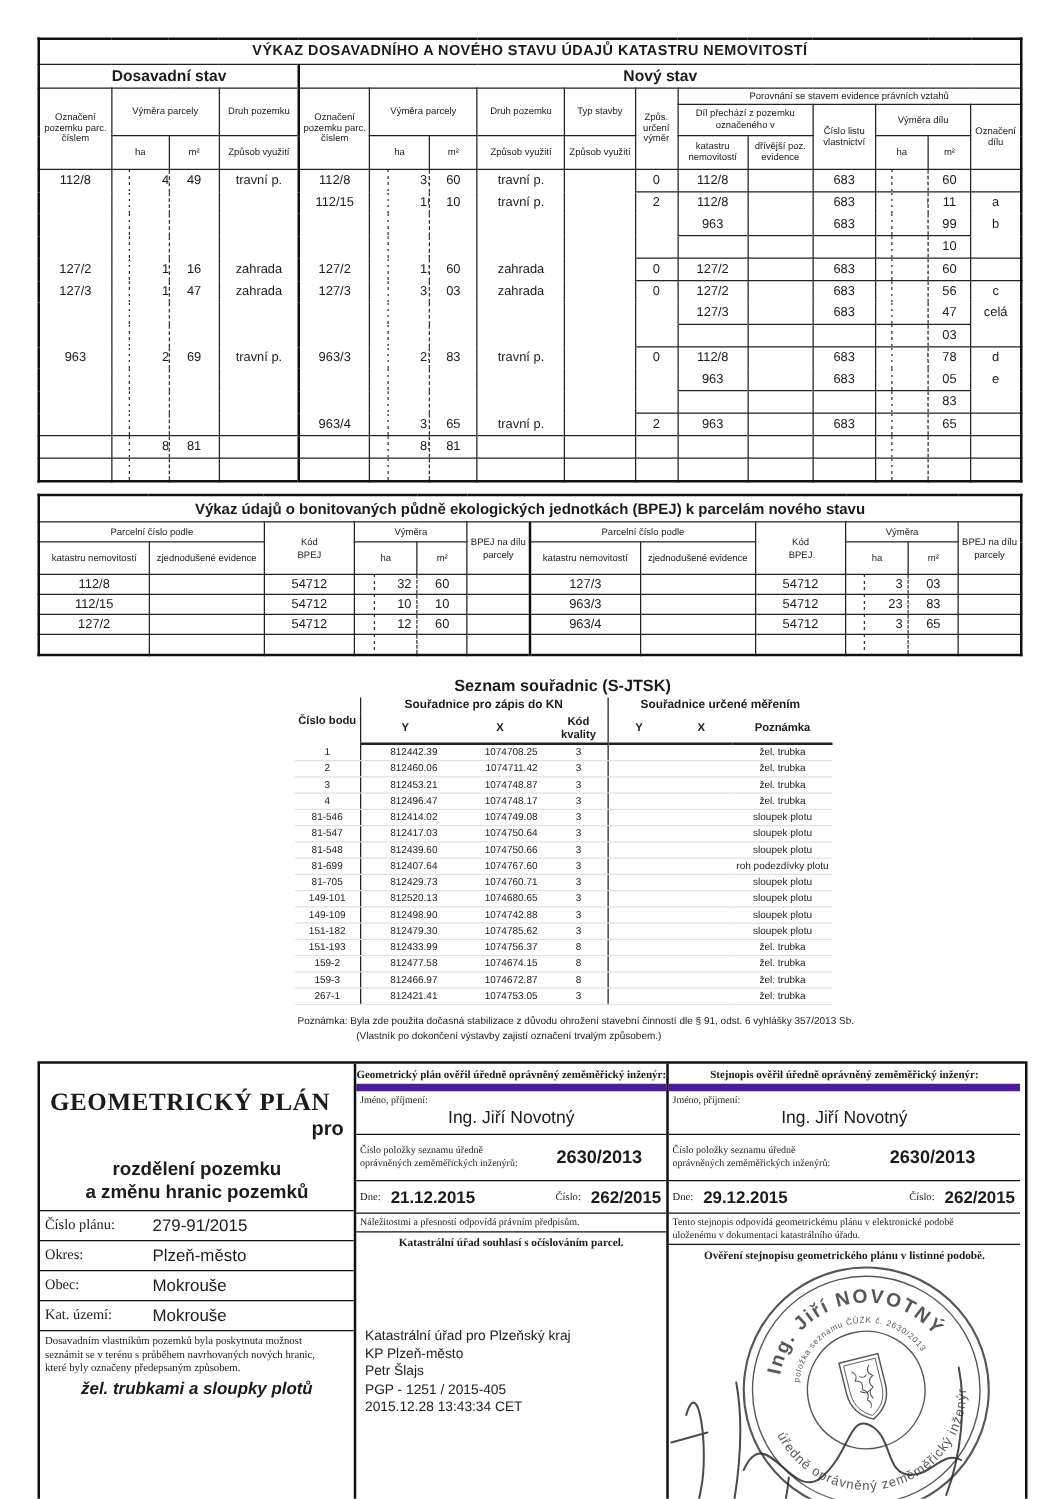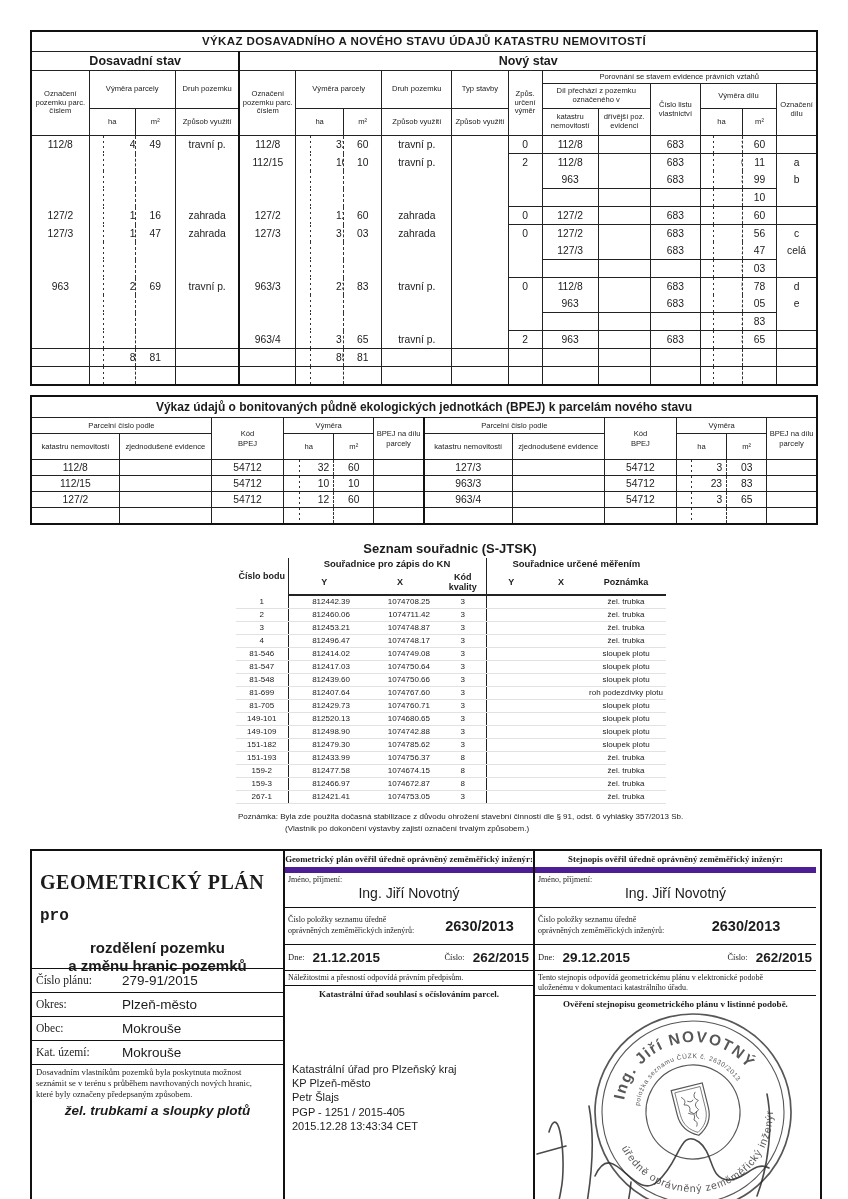--- a/index.html
+++ b/index.html
@@ -76,21 +76,21 @@
   
   .gpbox{margin-top:14px;width:788px;height:352px;border:2px solid #111;
          display:flex;box-sizing:content-box;}
   .gpcol{display:flex;flex-direction:column;box-sizing:border-box;}
   .gpc1{width:253px;border-right:2px solid #111;}
   .gpc2{width:250px;border-right:2px solid #111;}
   .gpc3{width:281px;position:relative;}
 
   .gp-title-cell{height:118px;border-bottom:1px solid #111;padding:20px 8px;box-sizing:border-box;}
   .gp-h1{font-family:"Liberation Serif",serif;font-weight:bold;font-size:20px;letter-spacing:.5px;}
-  .gp-pro{font-family:Liberation Mono, monospace;font-weight:bold;font-size:16px;margin-top:13px;}
+  .gp-pro{font-family:Liberation Sans, sans-serif;font-weight:bold;font-size:16px;margin-top:1px;text-align:right;}
   .gp-purpose{margin-top:14px;text-align:center;font-weight:bold;font-size:15px;line-height:1.25;}
   .gp-row{display:flex;border-bottom:1px solid #111;align-items:center;box-sizing:border-box;}
   .gp-row .lab{font-family:"Liberation Serif",serif;font-size:11.5px;width:86px;
                padding-left:4px;flex:none;}
   .gp-row .val{font-size:13.5px;}
   .gp-vyhot{height:62px;align-items:flex-start;}
   .gp-vyhot .val{line-height:1.45;padding-top:2px;}
   .gp-r{height:24px;}
   .gp-note{flex:1;padding:2px 4px;font-family:"Liberation Serif",serif;
            font-size:8.6px;line-height:1.3;}
@@ -173,21 +173,21 @@
       </tr>
       <tr>
         <th>ha</th>
         <th>m²</th>
         <th class="bR2">Způsob využití</th>
         <th>ha</th>
         <th>m²</th>
         <th>Způsob využití</th>
         <th>Způsob využití</th>
         <th>katastru nemovitostí</th>
-        <th>dřívější poz. evidenci</th>
+        <th>dřívější poz. evidence</th>
         <th>ha</th>
         <th>m²</th>
       </tr>
     </thead>
     <tbody>
         <tr>
           <td class="c0">112/8</td>
           <td class="c1">44</td>
           <td class="c2">49</td>
           <td class="c3">travní p.</td>

